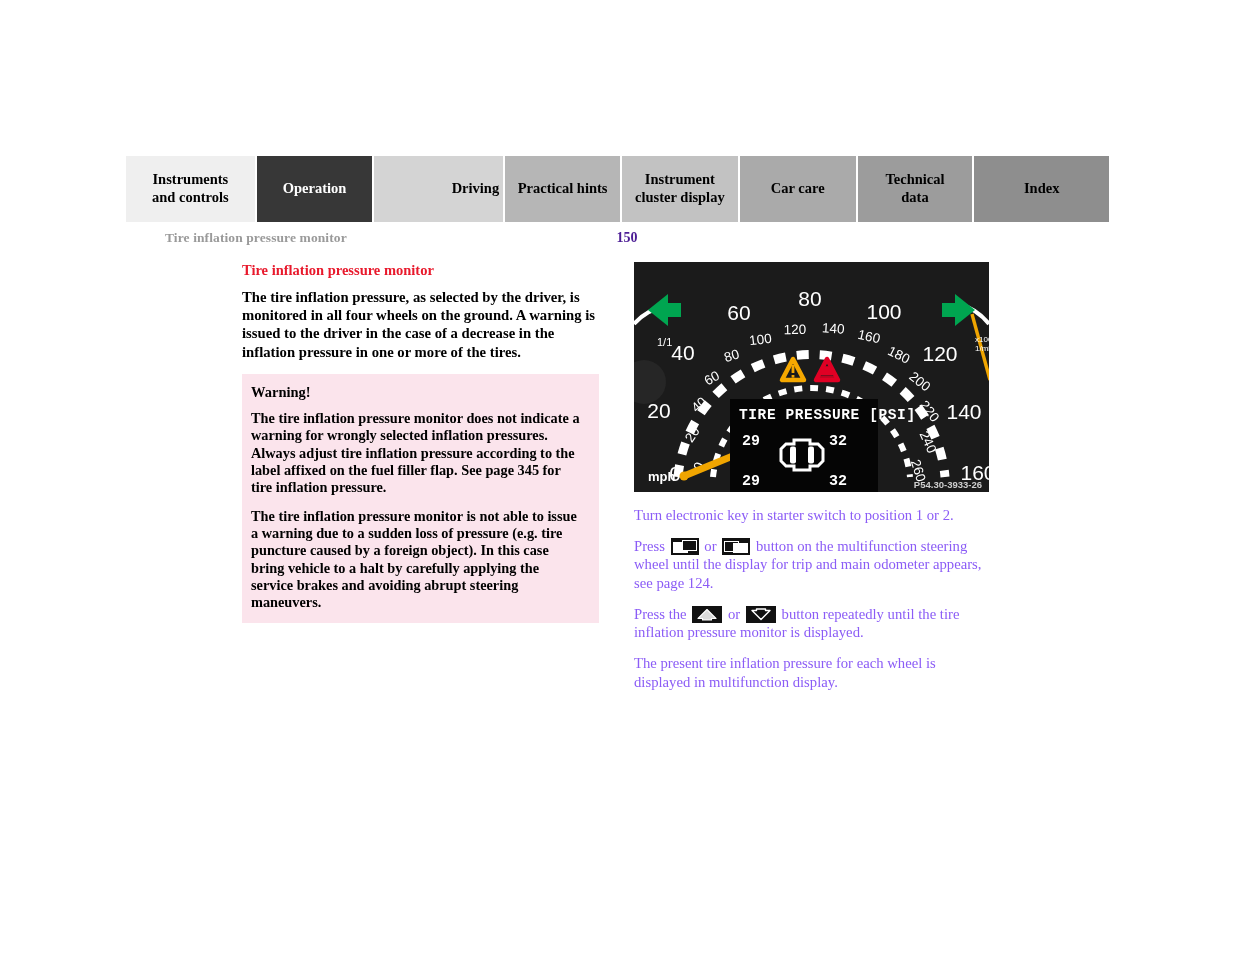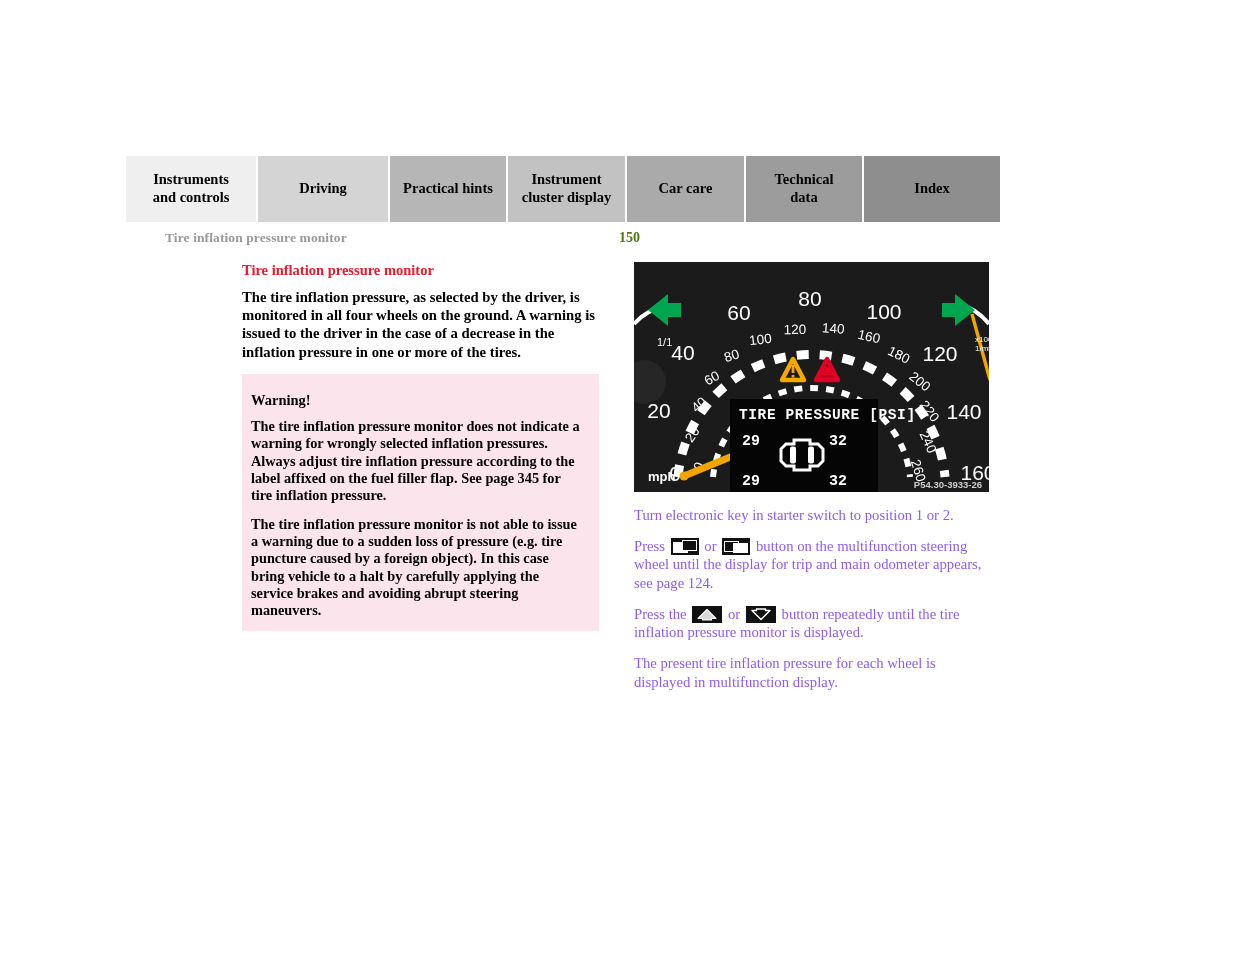--- a/index.html
+++ b/index.html
@@ -54,27 +54,28 @@
     left: 0;
     top: 0;
     font-family: "Liberation Serif", "DejaVu Serif", serif;
     font-weight: bold;
     font-size: 13.5px;
     color: #9a9a9a;
     letter-spacing: 0.1px;
   }
   .runhead-page {
     position: absolute;
-    left: 454px;
+    left: 442px;
     top: 0;
     width: 40px;
+    text-align: center;
     font-family: "Liberation Serif", "DejaVu Serif", serif;
     font-weight: bold;
     font-size: 14px;
-    color: #4d7c0f;
+    color: #4c1d95;
   }
 
   
   .col-left {
     position: absolute;
     left: 242px;
     top: 262px;
     width: 357px;
   }
   .col-right {
@@ -104,21 +105,21 @@
     line-height: 1.24;
     color: #000000;
     font-family: "Liberation Serif", "DejaVu Serif", serif;
     font-weight: bold;
   }
 
   
   .warnbox {
     margin-top: 12px;
     background: #fbe4ec;
-    padding: 18px 9px 11px 9px;
+    padding: 10px 9px 11px 9px;
     width: 339px;
     box-sizing: content-box;
   }
   .warnbox .wtitle {
     font-weight: bold;
     font-size: 14.5px;
     margin: 0 0 9px 0;
     color: #000;
   }
   .warnbox p {
@@ -181,21 +182,24 @@
   }
   .btn-arrow svg { position: absolute; left: 0; top: 0; }
 </style>
 </head>
 <body>
 
 <div class="tabbar">
   <div class="tab" style="width: 132px; background: rgb(239, 239, 239);">
     <span>Instruments<br>and controls</span>
   </div>
-  <div class="tab" style="width: 132px; background: rgb(212, 212, 212);">
+  <div class="tab active" style="width: 119px; background: rgb(55, 55, 55);">
+    <span>Operation</span>
+  </div>
+  <div class="tab" style="width: 132px; background: rgb(212, 212, 212); justify-content: flex-end;">
     <span>Driving</span>
   </div>
   <div class="tab" style="width: 118px; background: rgb(182, 182, 182);">
     <span>Practical hints</span>
   </div>
   <div class="tab" style="width: 119px; background: rgb(194, 194, 194);">
     <span>Instrument<br>cluster display</span>
   </div>
   <div class="tab" style="width: 119px; background: rgb(170, 170, 170);">
     <span>Car care</span>

